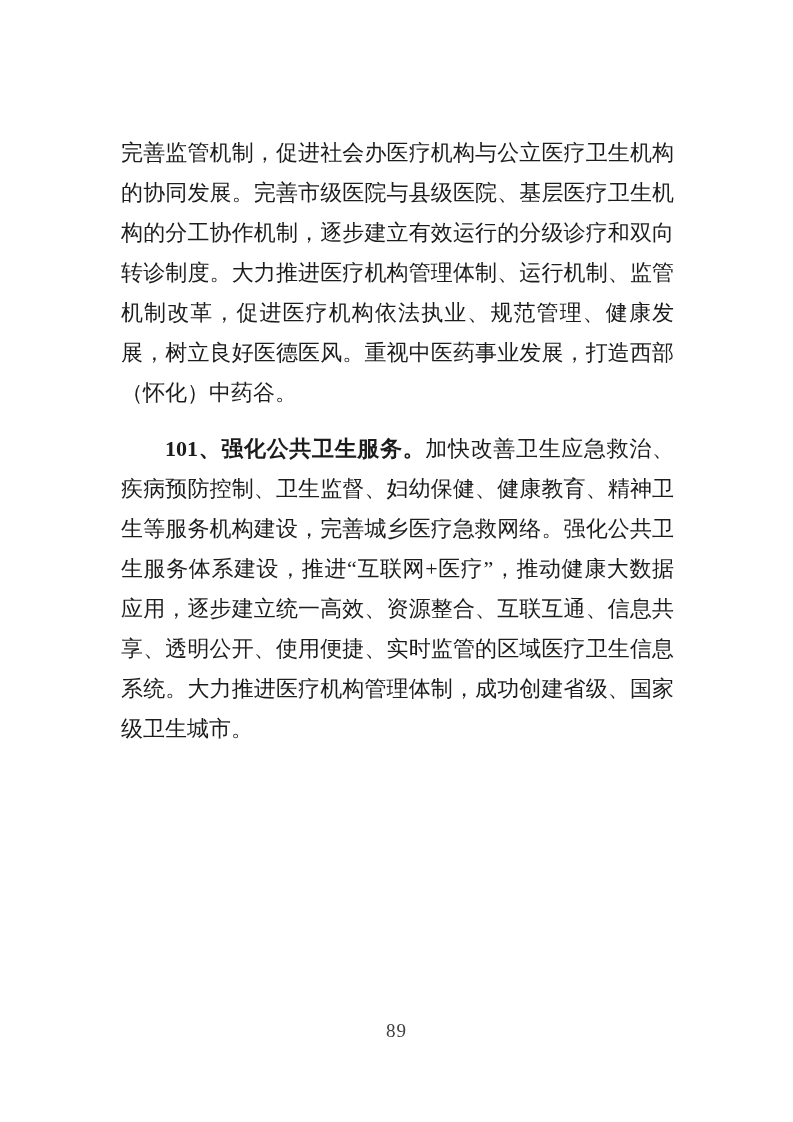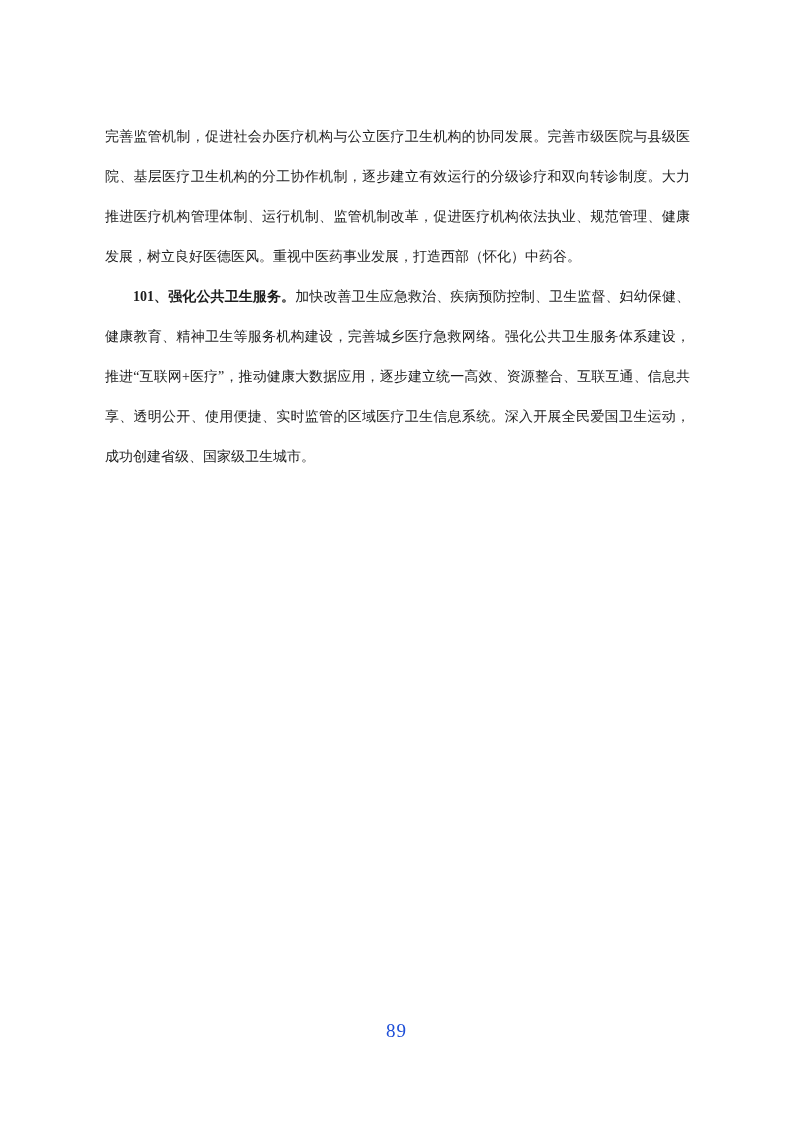--- a/index.html
+++ b/index.html
@@ -15,53 +15,53 @@
     overflow: hidden;
     font-family: "Liberation Serif", "DejaVu Serif", serif;
   }
   .content {
     position: absolute;
     left: 105px;
     top: 117px;
     width: 585px;
   }
   .para {
-    margin: 0;
+    margin: 16px;
     padding: 0;
-    font-size: 14px;
+    font-size: 22px;
     line-height: 40px;
     color: #1c1c1c;
     text-align: justify;
     text-justify: inter-ideograph;
     word-break: break-all;
   }
   .para.indent {
     text-indent: 2em;
   }
   .lead {
     font-weight: bold;
   }
   .page-number {
     position: absolute;
     left: 0;
     top: 1020px;
     width: 100%;
     text-align: center;
     font-size: 19px;
-    color: #1d4ed8;
+    color: #404040;
     letter-spacing: 1px;
   }
 </style>
 </head>
 <body>
 
 <div class="page">
   <div class="content">
 
     <p class="para"><span>完善监管机制，促进社会办医疗机构与公立医疗卫生机构的协同发展。完善市级医院与县级医院、基层医疗卫生机构的分工协作机制，逐步建立有效运行的分级诊疗和双向转诊制度。大力推进医疗机构管理体制、运行机制、监管机制改革，促进医疗机构依法执业、规范管理、健康发展，树立良好医德医风。重视中医药事业发展，打造西部（怀化）中药谷。</span></p>
 
-    <p class="para indent"><span class="lead">101、强化公共卫生服务。</span><span>加快改善卫生应急救治、疾病预防控制、卫生监督、妇幼保健、健康教育、精神卫生等服务机构建设，完善城乡医疗急救网络。强化公共卫生服务体系建设，推进“互联网+医疗”，推动健康大数据应用，逐步建立统一高效、资源整合、互联互通、信息共享、透明公开、使用便捷、实时监管的区域医疗卫生信息系统。深入开展全民爱国卫生运动，成功创建省级、国家级卫生城市。</span></p>
+    <p class="para indent"><span class="lead">101、强化公共卫生服务。</span><span>加快改善卫生应急救治、疾病预防控制、卫生监督、妇幼保健、健康教育、精神卫生等服务机构建设，完善城乡医疗急救网络。强化公共卫生服务体系建设，推进“互联网+医疗”，推动健康大数据应用，逐步建立统一高效、资源整合、互联互通、信息共享、透明公开、使用便捷、实时监管的区域医疗卫生信息系统。大力推进医疗机构管理体制，成功创建省级、国家级卫生城市。</span></p>
 
 
   </div>
 
   <div class="page-number">89</div>
 </div>
 
 </body></html>

